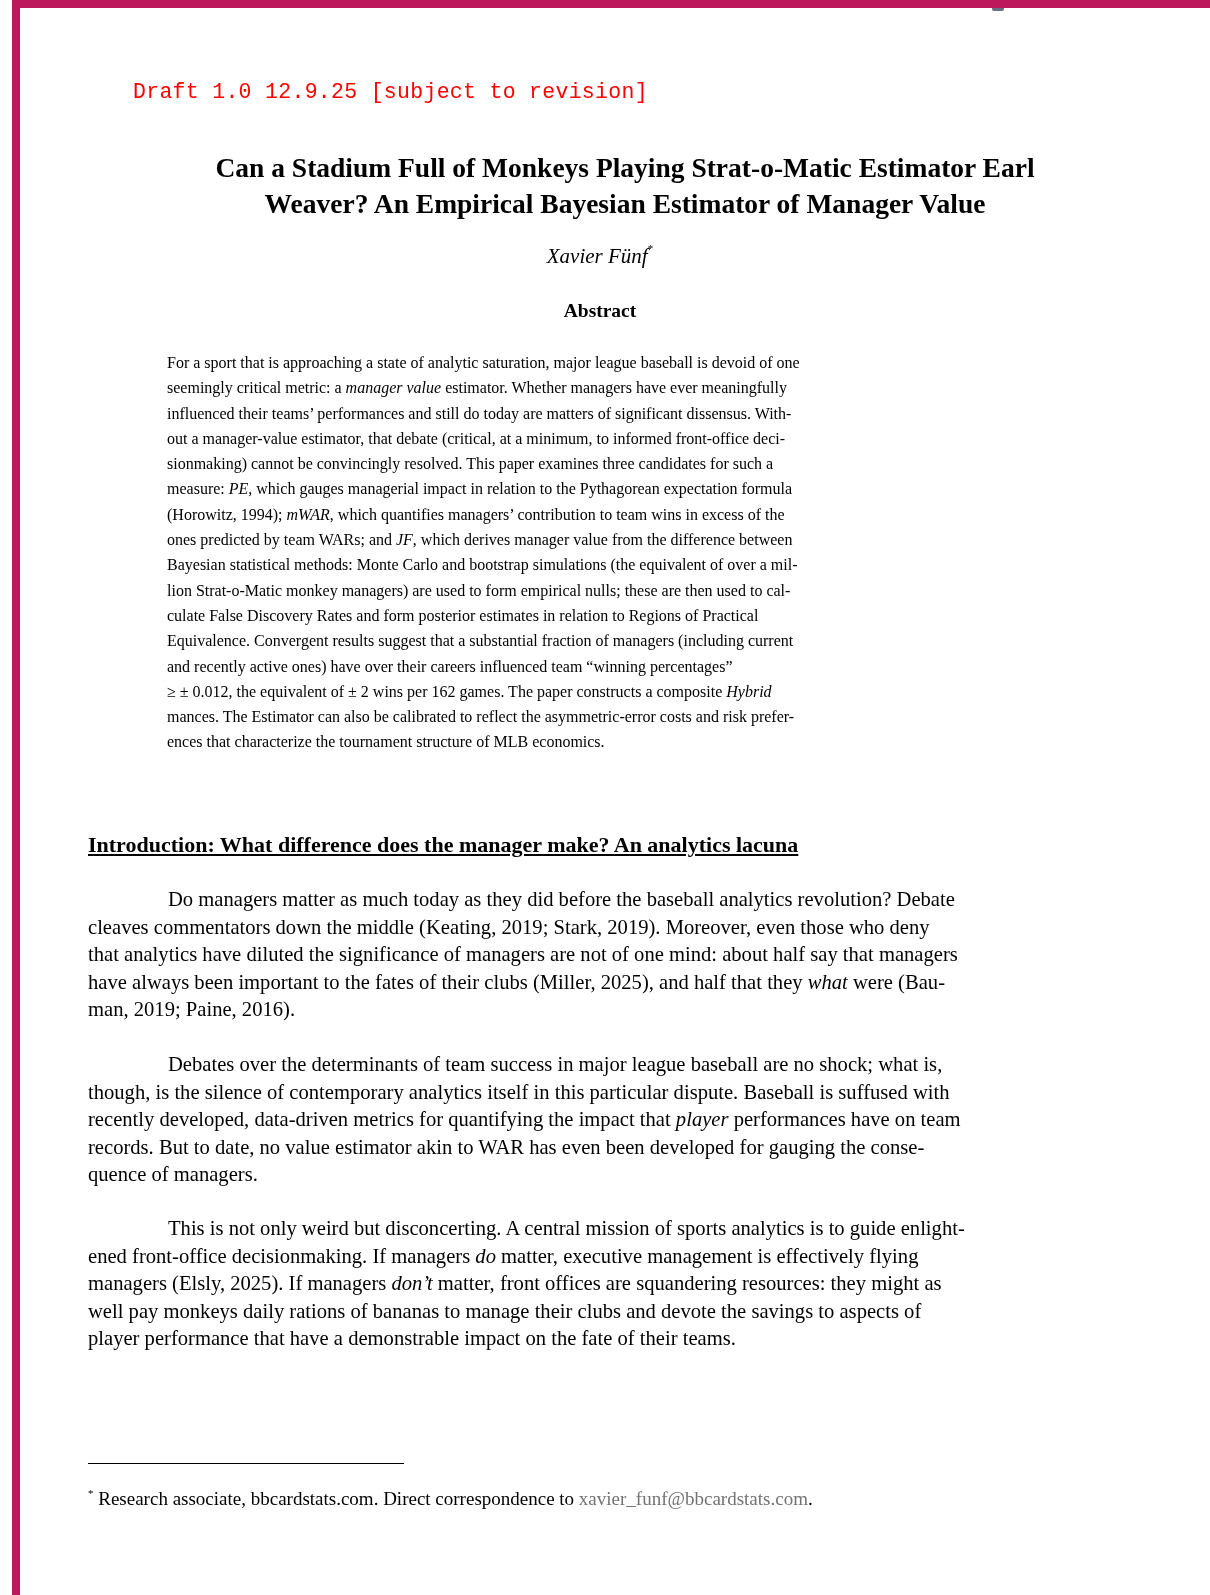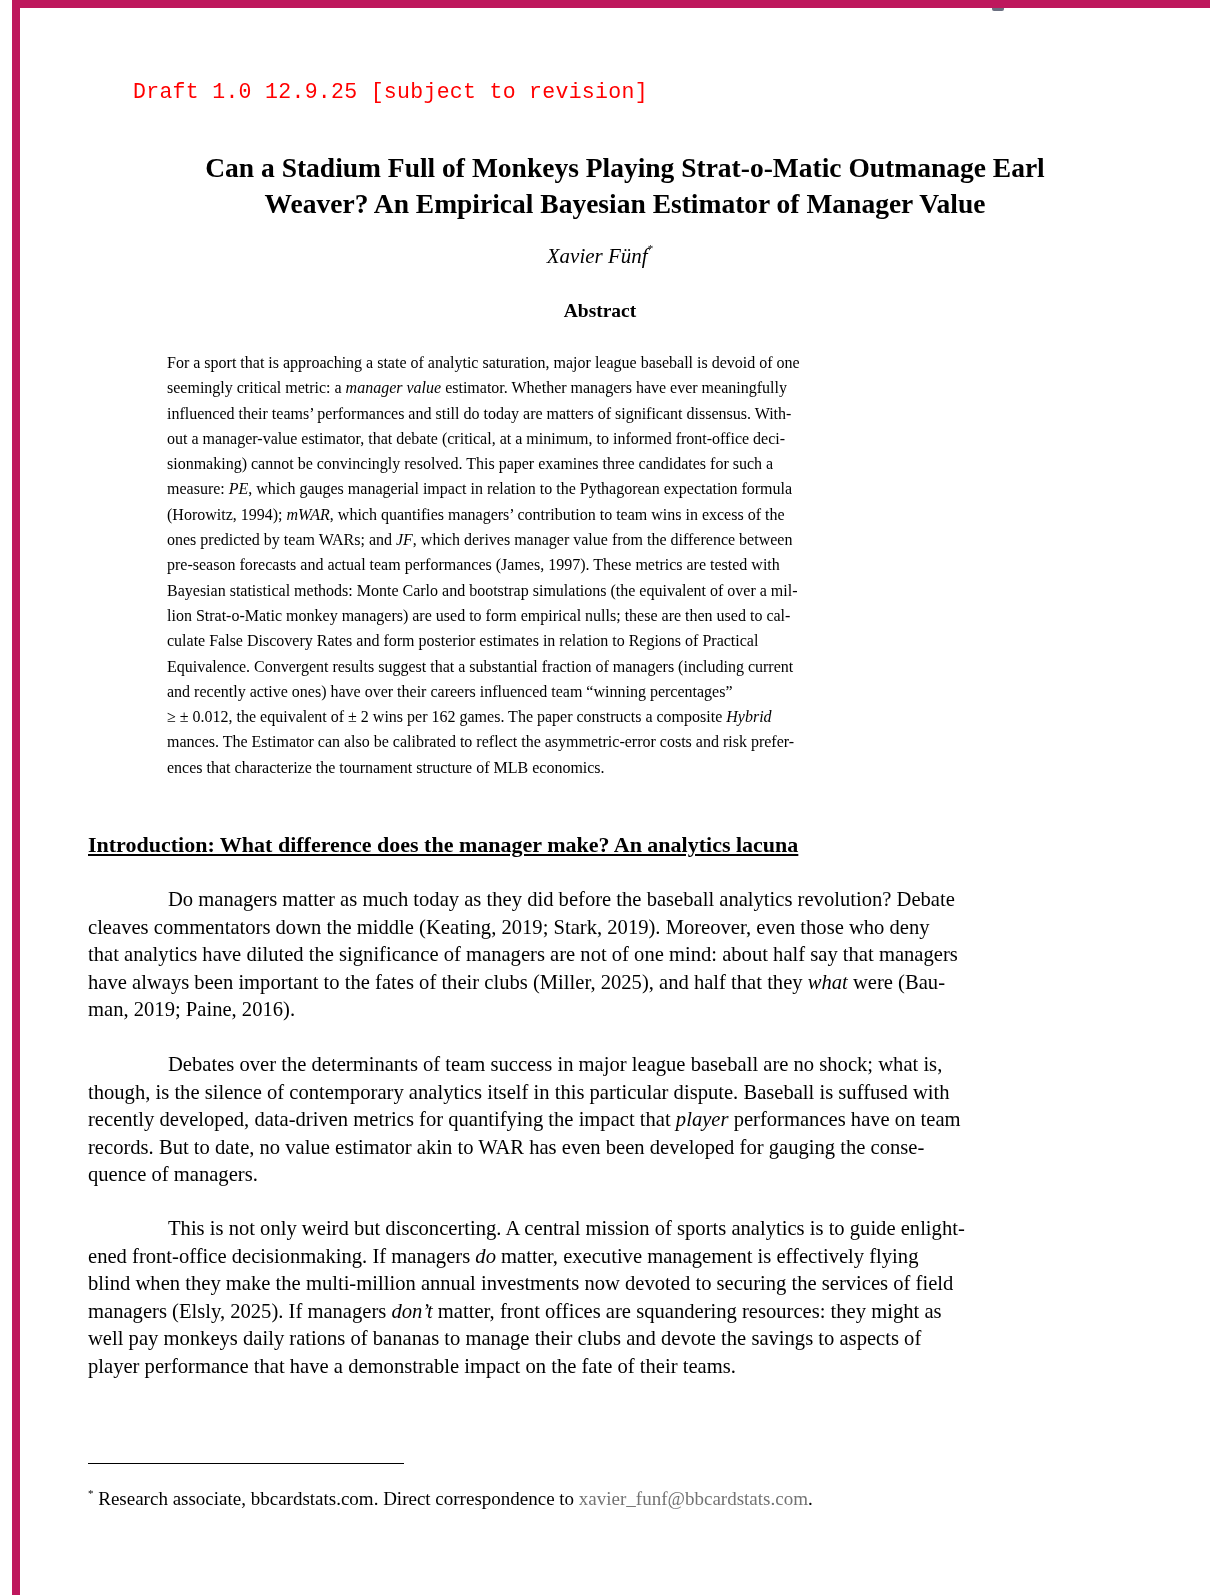--- a/index.html
+++ b/index.html
@@ -62,40 +62,39 @@
 </style>
 </head>
 <body>
 
 <div class="page">
   <div class="scroll-tab"></div>
 
   <div class="draft">Draft 1.0 12.9.25 [subject to revision]</div>
 
   <div class="title">
-    <span class="line">Can a Stadium Full of Monkeys Playing Strat-o-Matic Outmanage Earl</span>
+    <span class="line">Can a Stadium Full of Monkeys Playing Strat-o-Matic Estimator Earl</span>
     <span class="line">Weaver? An Empirical Bayesian Estimator of Manager Value</span>
   </div>
 
   <div class="author">
     <span>Xavier Fünf</span><sup>*</sup>
   </div>
 
   <div class="abstract-h">Abstract</div>
 
   <div class="abstract">
       <span class="line">For a sport that is approaching a state of analytic saturation, major league baseball is devoid of one</span>
       <span class="line">seemingly critical metric: a <em>manager value</em> estimator. Whether managers have ever meaningfully</span>
       <span class="line">influenced their teams’ performances and still do today are matters of significant dissensus. With-</span>
       <span class="line">out a manager-value estimator, that debate (critical, at a minimum, to informed front-office deci-</span>
       <span class="line">sionmaking) cannot be convincingly resolved. This paper examines three candidates for such a</span>
       <span class="line">measure: <em>PE</em>, which gauges managerial impact in relation to the Pythagorean expectation formula</span>
       <span class="line">(Horowitz, 1994); <em>mWAR</em>, which quantifies managers’ contribution to team wins in excess of the</span>
       <span class="line">ones predicted by team WARs; and <em>JF</em>, which derives manager value from the difference between</span>
-      <span class="line">pre-season forecasts and actual team performances (James, 1997). These metrics are tested with</span>
       <span class="line">Bayesian statistical methods: Monte Carlo and bootstrap simulations (the equivalent of over a mil-</span>
       <span class="line">lion Strat-o-Matic monkey managers) are used to form empirical nulls; these are then used to cal-</span>
       <span class="line">culate False Discovery Rates and form posterior estimates in relation to Regions of Practical</span>
       <span class="line">Equivalence. Convergent results suggest that a substantial fraction of managers (including current</span>
       <span class="line">and recently active ones) have over their careers influenced team “winning percentages”</span>
       <span class="line">≥ ± 0.012, the equivalent of ± 2 wins per 162 games. The paper constructs a composite <em>Hybrid</em></span>
       <span class="line">mances. The Estimator can also be calibrated to reflect the asymmetric-error costs and risk prefer-</span>
       <span class="line">ences that characterize the tournament structure of MLB economics.</span>
     </div>
 
@@ -111,21 +110,20 @@
   <div class="body-p p2">
       <span class="line"><span class="indent"></span>Debates over the determinants of team success in major league baseball are no shock; what is,</span>
       <span class="line">though, is the silence of contemporary analytics itself in this particular dispute. Baseball is suffused with</span>
       <span class="line">recently developed, data-driven metrics for quantifying the impact that <em>player</em> performances have on team</span>
       <span class="line">records. But to date, no value estimator akin to WAR has even been developed for gauging the conse-</span>
       <span class="line">quence of managers.</span>
     </div>
   <div class="body-p p3">
       <span class="line"><span class="indent"></span>This is not only weird but disconcerting. A central mission of sports analytics is to guide enlight-</span>
       <span class="line">ened front-office decisionmaking. If managers <em>do</em> matter, executive management is effectively flying</span>
-      <span class="line">blind when they make the multi-million annual investments now devoted to securing the services of field</span>
       <span class="line">managers (Elsly, 2025). If managers <em>don’t</em> matter, front offices are squandering resources: they might as</span>
       <span class="line">well pay monkeys daily rations of bananas to manage their clubs and devote the savings to aspects of</span>
       <span class="line">player performance that have a demonstrable impact on the fate of their teams.</span>
     </div>
 
   <div class="fn-rule"></div>
   <div class="footnote">
     <sup>*</sup><span> Research associate, bbcardstats.com. Direct correspondence to </span><a>xavier_funf@bbcardstats.com</a><span>.</span>
   </div>
 </div>

